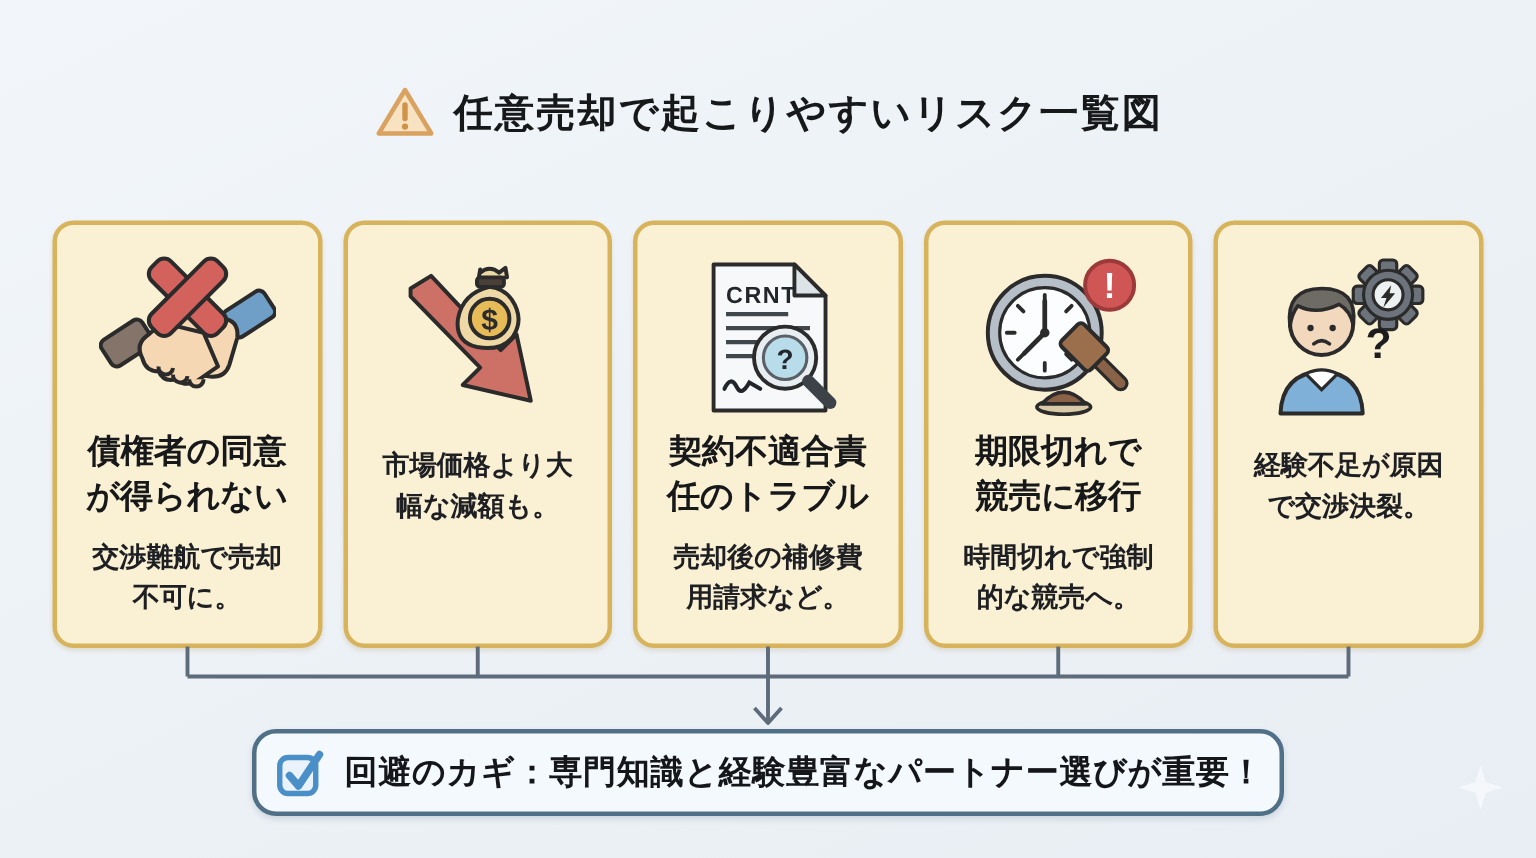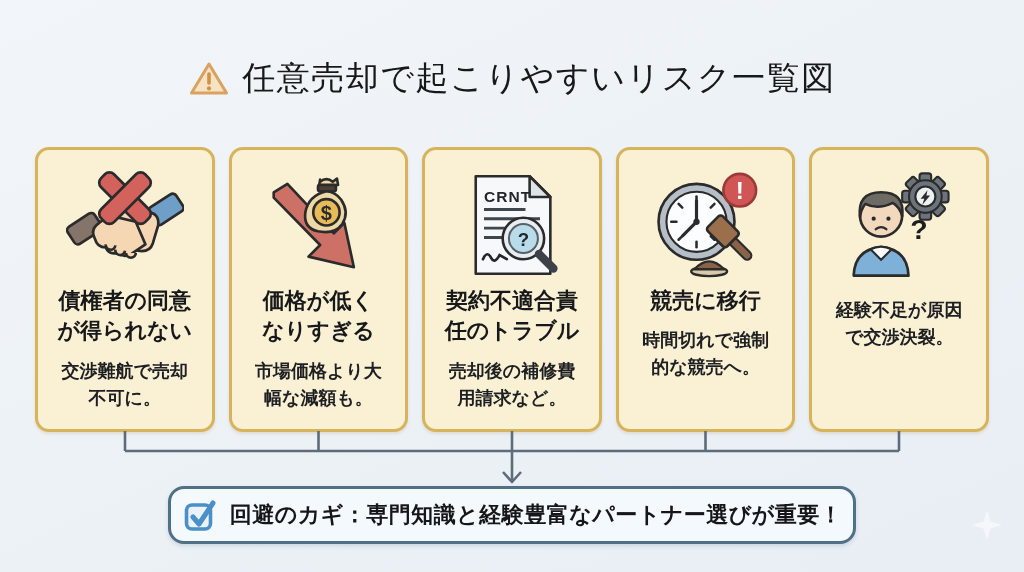--- a/index.html
+++ b/index.html
@@ -7,21 +7,21 @@
     width:1024px;height:572px;position:relative;overflow:hidden;
     font-family:"Liberation Sans","DejaVu Sans",sans-serif;
     background:linear-gradient(155deg,#f2f6fa 0%,#ecf1f6 55%,#e9eef4 100%);
   }
   
   .title-row{
     position:absolute;top:56px;left:0;width:100%;
     display:flex;justify-content:center;align-items:center;gap:12px;
   }
   .title-text{
-    font-size:33px;font-weight:400;color:#17181a;letter-spacing:1.5px;
+    font-size:26px;font-weight:700;color:#17181a;letter-spacing:1.5px;
     white-space:nowrap;
   }
   
   .cards{
     position:absolute;left:35px;top:147px;width:954px;height:285px;
     display:flex;gap:14px;
   }
   .card{
     flex:1 1 0;background:#faf1d5;border:3px solid #d7b35c;border-radius:14px;
     box-sizing:border-box;display:flex;flex-direction:column;align-items:center;
@@ -99,24 +99,20 @@
       <svg width="116" height="112" viewBox="0 0 110 106">
         <path d="M13 22 L26 14 L70 61 L80 51 L89 93 L46 83 L57 72 L13 27 Z" fill="#cd7066" stroke="#2b2b2b" stroke-width="2.5" stroke-linejoin="round"></path>
         <g stroke="#2b2b2b" stroke-width="2.5" stroke-linejoin="round">
           <path d="M57 12 q6 -5 12 0 l4 -3 1 6 -18 1 1 -6 z" fill="#eed9a6"></path>
           <rect x="55" y="15" width="17" height="6" rx="2" fill="#4a4038"></rect>
           <path d="M63 21 q-17 4 -20 20 q-2 15 12 18 q16 3 23 -7 q7 -11 -1 -23 q-5 -7 -14 -8 z" fill="#eed9a6"></path>
           <circle cx="63" cy="41" r="12.5" fill="#e7bb58"></circle>
         </g>
         <text x="63" y="48" text-anchor="middle" font-size="19" font-weight="bold" fill="#2b2b2b">$</text>
       </svg>
-    </div>
-    <div class="card-title">
-      <div>価格が低く</div>
-      <div>なりすぎる</div>
     </div>
     <div class="card-desc">
       <div>市場価格より大</div>
       <div>幅な減額も。</div>
     </div>
   </div>
 
   <div class="card">
     <div class="card-icon">
       <svg width="114" height="112" viewBox="0 0 110 106">
@@ -167,20 +163,21 @@
         <path d="M74 62 L94 82" stroke="#2b2b2b" stroke-width="10" stroke-linecap="round"></path>
         <path d="M74 62 L94 82" stroke="#8a6248" stroke-width="6" stroke-linecap="round"></path>
         <rect x="-13" y="-10" width="26" height="20" rx="3" fill="#9b6f4c" stroke="#2b2b2b" stroke-width="2.5" transform="translate(71 59) rotate(45)"></rect>
         <ellipse cx="58" cy="97" rx="17" ry="4.5" fill="#d9c9a8" stroke="#2b2b2b" stroke-width="2.3"></ellipse>
         <path d="M44 95 q14 -15 28 0 z" fill="#8a6248" stroke="#2b2b2b" stroke-width="2.3" stroke-linejoin="round"></path>
         <circle cx="87" cy="20" r="15.5" fill="#d05555" stroke="#9c3a3a" stroke-width="2.5"></circle>
         <text x="87" y="28" text-anchor="middle" font-size="23" font-weight="bold" fill="#ffffff">!</text>
       </svg>
     </div>
     <div class="card-title">
+      <div>期限切れで</div>
       <div>競売に移行</div>
     </div>
     <div class="card-desc">
       <div>時間切れで強制</div>
       <div>的な競売へ。</div>
     </div>
   </div>
 
   <div class="card">
     <div class="card-icon">

